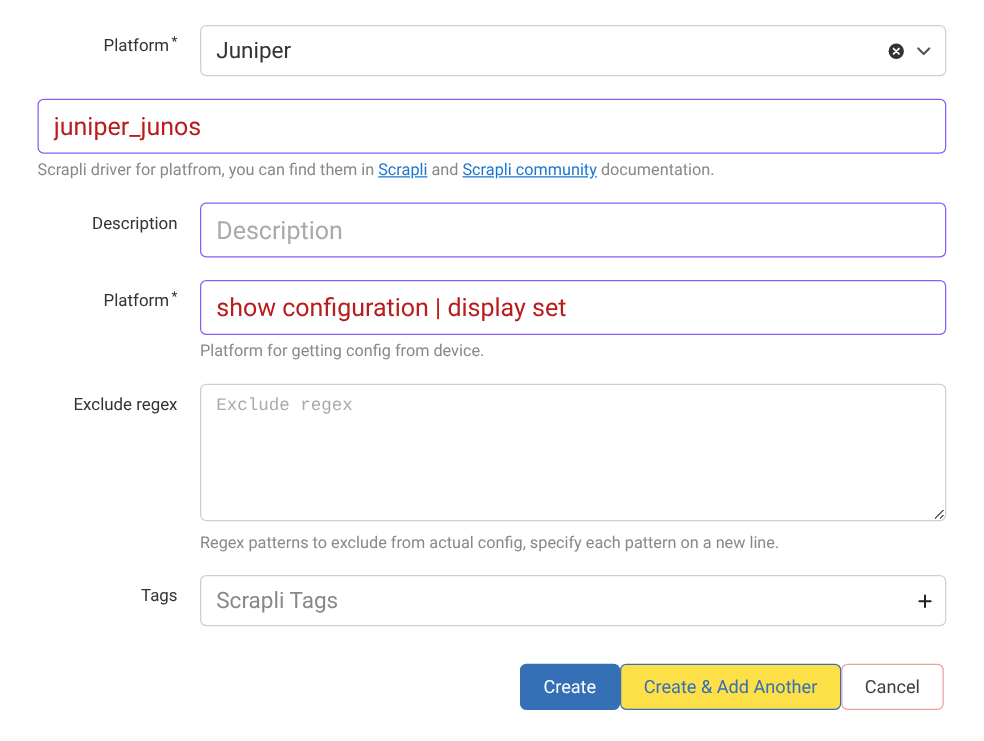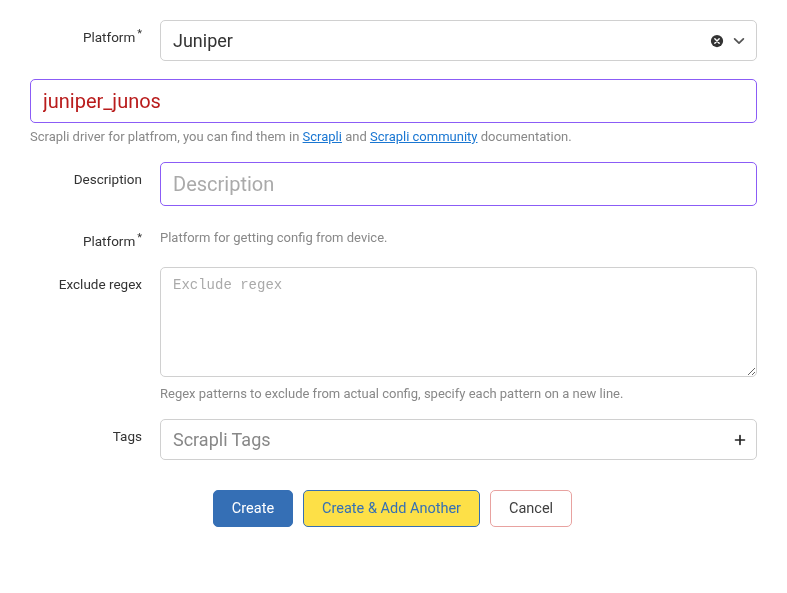--- a/index.html
+++ b/index.html
@@ -113,22 +113,21 @@
       width: 14px;
       height: 14px;
       display: block;
     }
     .plus-icon svg {
       width: 12px;
       height: 12px;
     }
     .button-row {
       display: flex;
-      justify-content: center;
-      gap: 10px;
+      justify-content: flex-end;
       margin-top: 30px;
       padding-right: 2px;
     }
     .btn {
       padding: 9px 18px;
       border-radius: 5px;
       font-size: 14.5px;
       cursor: pointer;
       font-family: inherit;
       border: 1px solid transparent;
@@ -190,20 +189,21 @@
   <div class="form-field">
     <input type="text" class="form-control" placeholder="Description" style="">
   </div>
 </div>
 
 <div class="form-row">
   <div class="form-label bold">
     <span>Platform</span><span class="required-asterisk">*</span>
   </div>
   <div class="form-field">
+    <input type="text" class="form-control" value="show configuration | display set" style="">
     <div class="help-text">Platform for getting config from device.</div>
   </div>
 </div>
 
 <div class="form-row">
   <div class="form-label">Exclude regex</div>
   <div class="form-field">
     <textarea class="textarea-control" placeholder="Exclude regex" style=""></textarea>
     <div class="help-text">Regex patterns to exclude from actual config, specify each pattern on a new line.</div>
   </div>

